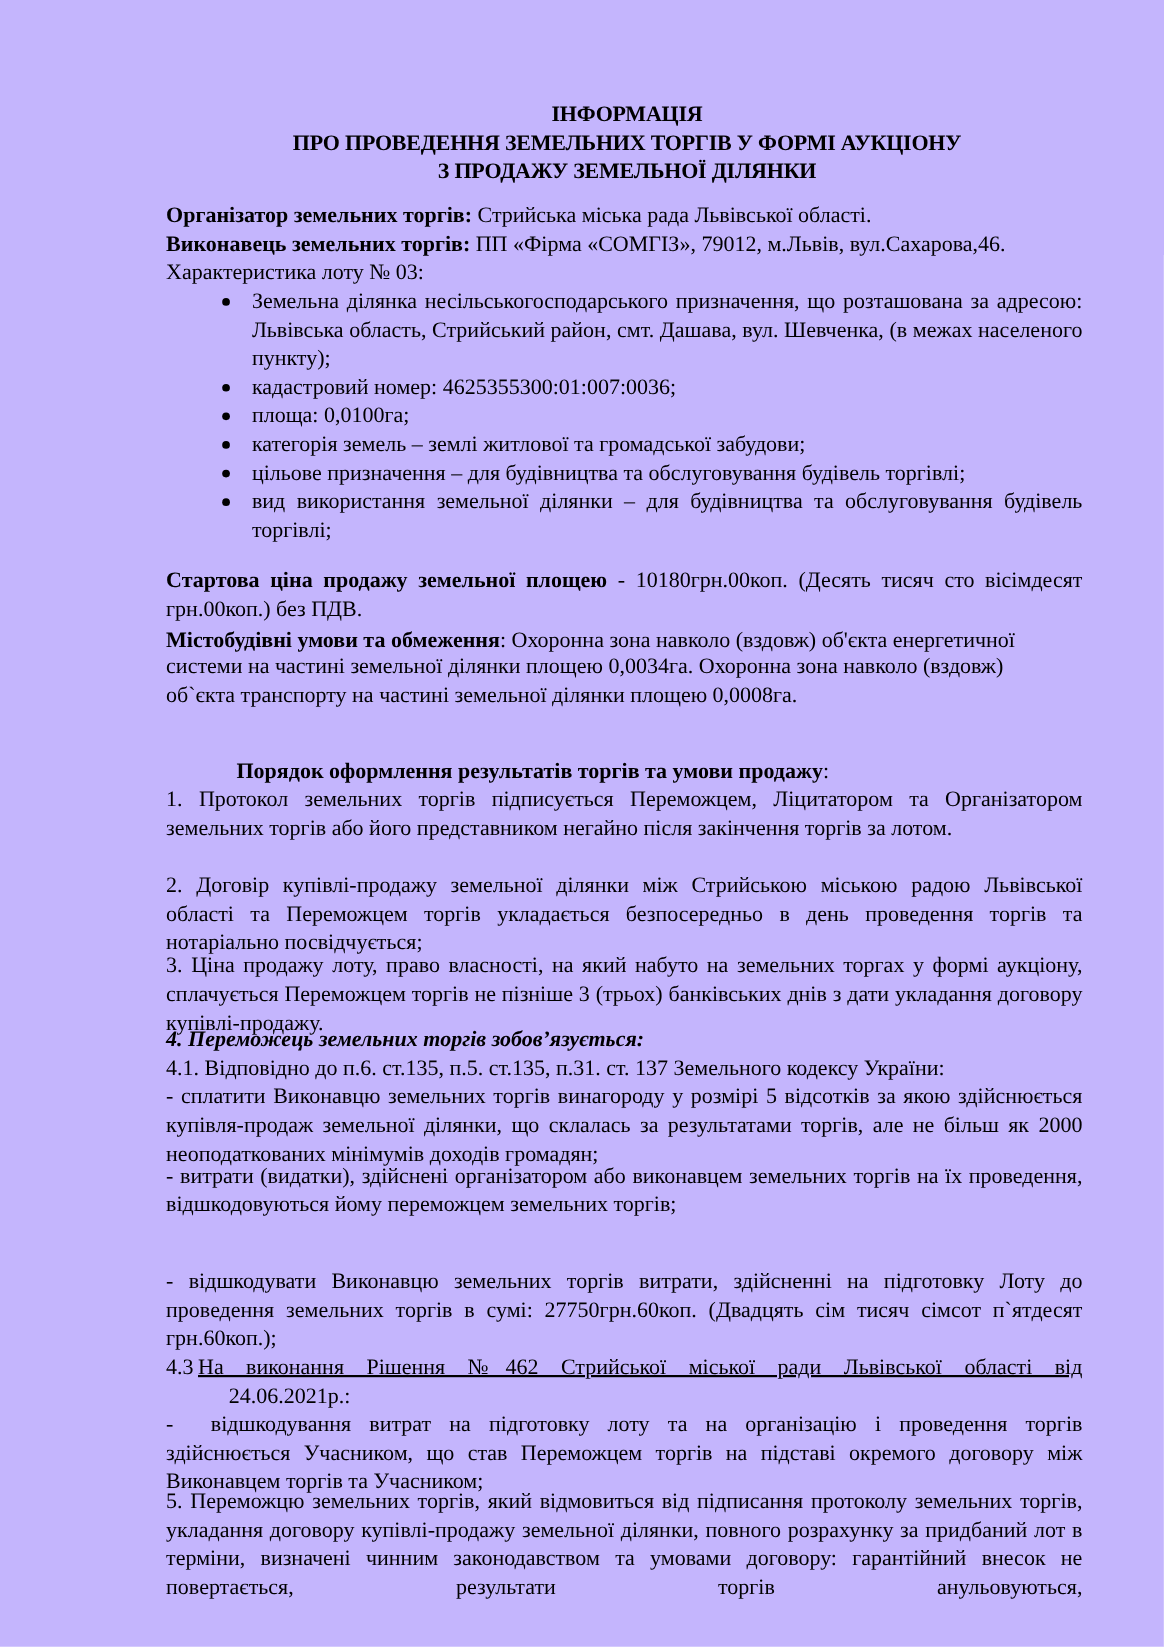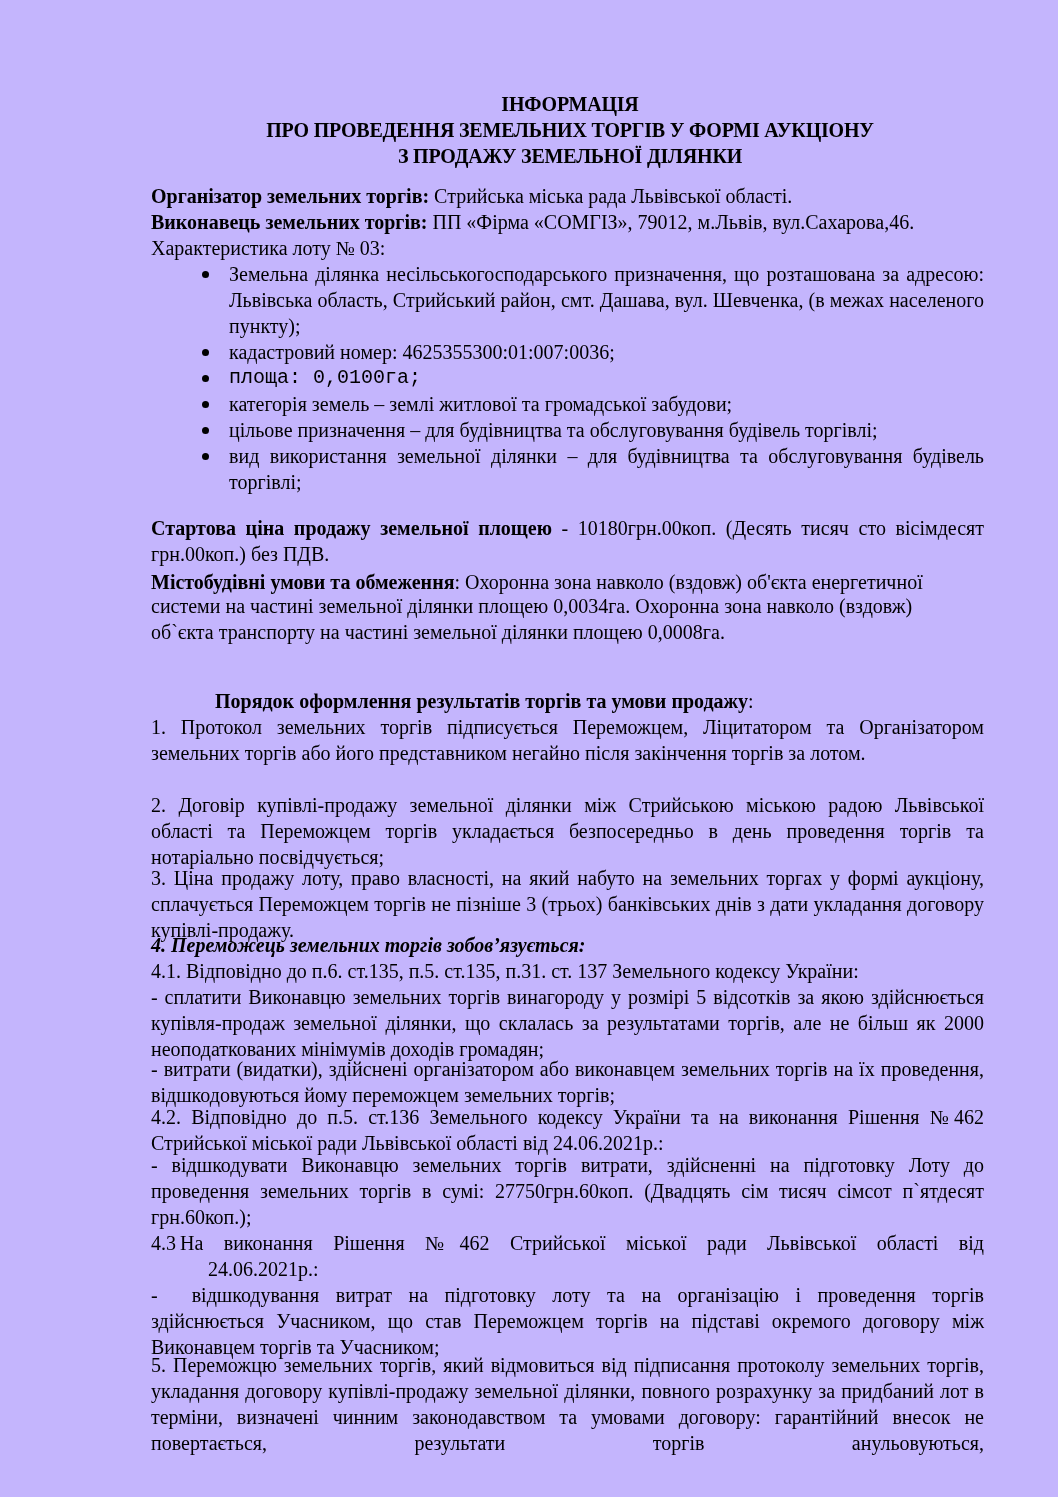--- a/index.html
+++ b/index.html
@@ -48,21 +48,21 @@
 
   <ul class="bullets">
     <li class="jf" style="height:78px;">
       <span class="dot"></span>
       <span>Земельна ділянка несільськогосподарського призначення, що розташована за адресою: Львівська область, Стрийський район, смт. Дашава, вул. Шевченка, (в межах населеного пункту);</span>
     </li>
     <li style="height:26px;">
       <span class="dot"></span>
       <span>кадастровий номер: 4625355300:01:007:0036;</span>
     </li>
-    <li style="height:26px;font-family:Liberation Mono, monospace;">
+    <li style="height:26px;">
       <span class="dot"></span>
       <span>площа:  0,0100га;</span>
     </li>
     <li style="height:26px;">
       <span class="dot"></span>
       <span>категорія земель – землі житлової та громадської забудови;</span>
     </li>
     <li style="height:26px;">
       <span class="dot"></span>
       <span>цільове призначення – для будівництва та обслуговування будівель торгівлі;</span>
@@ -87,27 +87,26 @@
     <span class="b">Порядок оформлення результатів торгів та умови продажу</span><span>:</span>
   </div>
 
   <div class="block jf" style="top:714px;">1. Протокол земельних торгів підписується Переможцем, Ліцитатором та Організатором земельних торгів або його представником негайно після закінчення торгів за лотом.</div>
   <div class="block jf" style="top:792px;">2. Договір купівлі-продажу земельної ділянки між Стрийською міською радою Львівської області та Переможцем торгів укладається безпосередньо в день проведення торгів та нотаріально посвідчується;</div>
   <div class="block jf" style="top:865px;">3. Ціна продажу лоту, право власності, на  який набуто на земельних торгах у формі аукціону, сплачується Переможцем торгів не пізніше 3 (трьох) банківських днів з дати укладання договору купівлі-продажу.</div>
   <div class="block line b" style="top:932px;font-style:italic;">4.   Переможець земельних торгів зобов’язується:</div>
   <div class="block line" style="top:958px;">4.1. Відповідно до п.6. ст.135, п.5. ст.135, п.31. ст. 137 Земельного кодексу України:</div>
   <div class="block jf" style="top:984px;">- сплатити Виконавцю земельних торгів винагороду у розмірі 5 відсотків за якою здійснюється купівля-продаж земельної ділянки, що склалась за результатами торгів, але не більш як 2000 неоподаткованих мінімумів доходів громадян;</div>
   <div class="block jf" style="top:1056px;"> - витрати (видатки), здійснені організатором або виконавцем земельних торгів на їх проведення, відшкодовуються йому переможцем земельних торгів;</div>
-  <div class="block jf" style="top:1104px;">4.2. Відповідно до п.5. ст.136 Земельного кодексу України та на виконання Рішення №462 Стрийської міської ради Львівської області від 24.06.2021р.:</div>
   <div class="block jf" style="top:1152px;">- відшкодувати Виконавцю земельних торгів витрати, здійсненні на підготовку Лоту до проведення земельних торгів в сумі: 27750грн.60коп. (Двадцять сім тисяч сімсот п`ятдесят грн.60коп.);</div>
 
   <div class="block" style="top:1230px;">
     <div class="jfl" style="display:flex; gap:4px;">
       <span>4.3</span>
-      <span class="jfl" style="flex:1;">На виконання Рішення №462 Стрийської міської ради Львівської області від</span>
+      <span class="jfl" style="flex:1;text-decoration:underline;">На виконання Рішення №462 Стрийської міської ради Львівської області від</span>
     </div>
     <div style="padding-left:57px;">24.06.2021р.:</div>
   </div>
   <div class="block jf" style="top:1282px;">
     <span>-</span><span style="display:inline-block; width:34px;"></span><span>відшкодування витрат на підготовку лоту та на організацію і проведення торгів здійснюється Учасником, що став Переможцем торгів на підставі окремого договору між Виконавцем торгів та Учасником;</span>
   </div>
 
   <div class="block jfl" style="top:1352px;">5. Переможцю земельних торгів, який відмовиться від підписання протоколу земельних торгів, укладання договору купівлі-продажу земельної ділянки, повного розрахунку за придбаний лот в терміни, визначені чинним законодавством та умовами договору: гарантійний внесок не повертається, результати торгів анульовуються,</div>
 
 </div>

